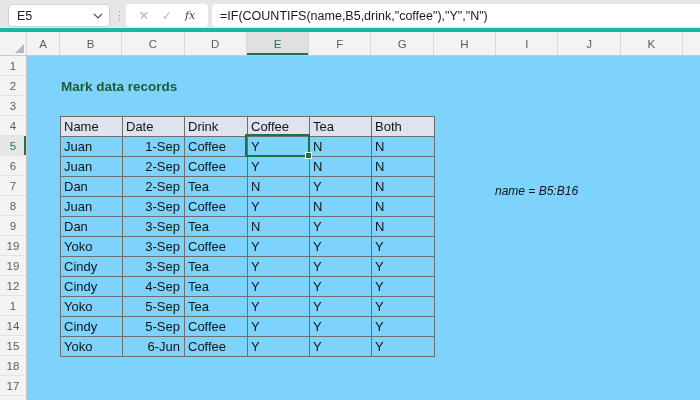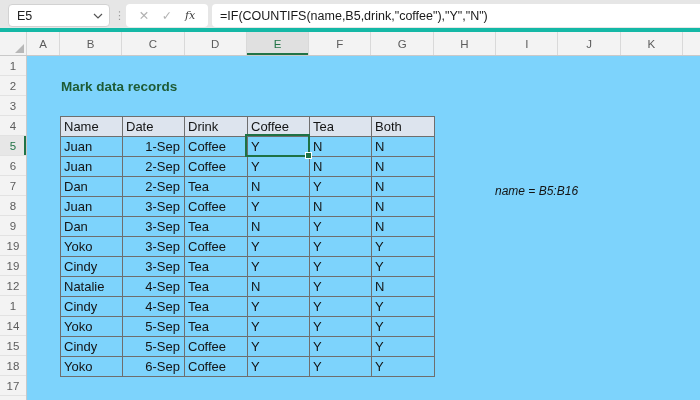--- a/index.html
+++ b/index.html
@@ -193,28 +193,20 @@
           </tr>
           <tr>
             <td>Cindy</td>
             <td class="r">3-Sep</td>
             <td>Tea</td>
             <td>Y</td>
             <td>Y</td>
             <td>Y</td>
           </tr>
           <tr>
-            <td>Natalie</td>
-            <td class="r">4-Sep</td>
-            <td>Tea</td>
-            <td>N</td>
-            <td>Y</td>
-            <td>N</td>
-          </tr>
-          <tr>
             <td>Cindy</td>
             <td class="r">4-Sep</td>
             <td>Tea</td>
             <td>Y</td>
             <td>Y</td>
             <td>Y</td>
           </tr>
           <tr>
             <td>Yoko</td>
             <td class="r">5-Sep</td>
@@ -226,21 +218,21 @@
           <tr>
             <td>Cindy</td>
             <td class="r">5-Sep</td>
             <td>Coffee</td>
             <td>Y</td>
             <td>Y</td>
             <td>Y</td>
           </tr>
           <tr>
             <td>Yoko</td>
-            <td class="r">6-Sep</td>
+            <td class="r">6-Jun</td>
             <td>Coffee</td>
             <td>Y</td>
             <td>Y</td>
             <td>Y</td>
           </tr>
         </tbody>
       </table>
     <div class="selection">
       <div class="fill-handle"></div>
     </div>

